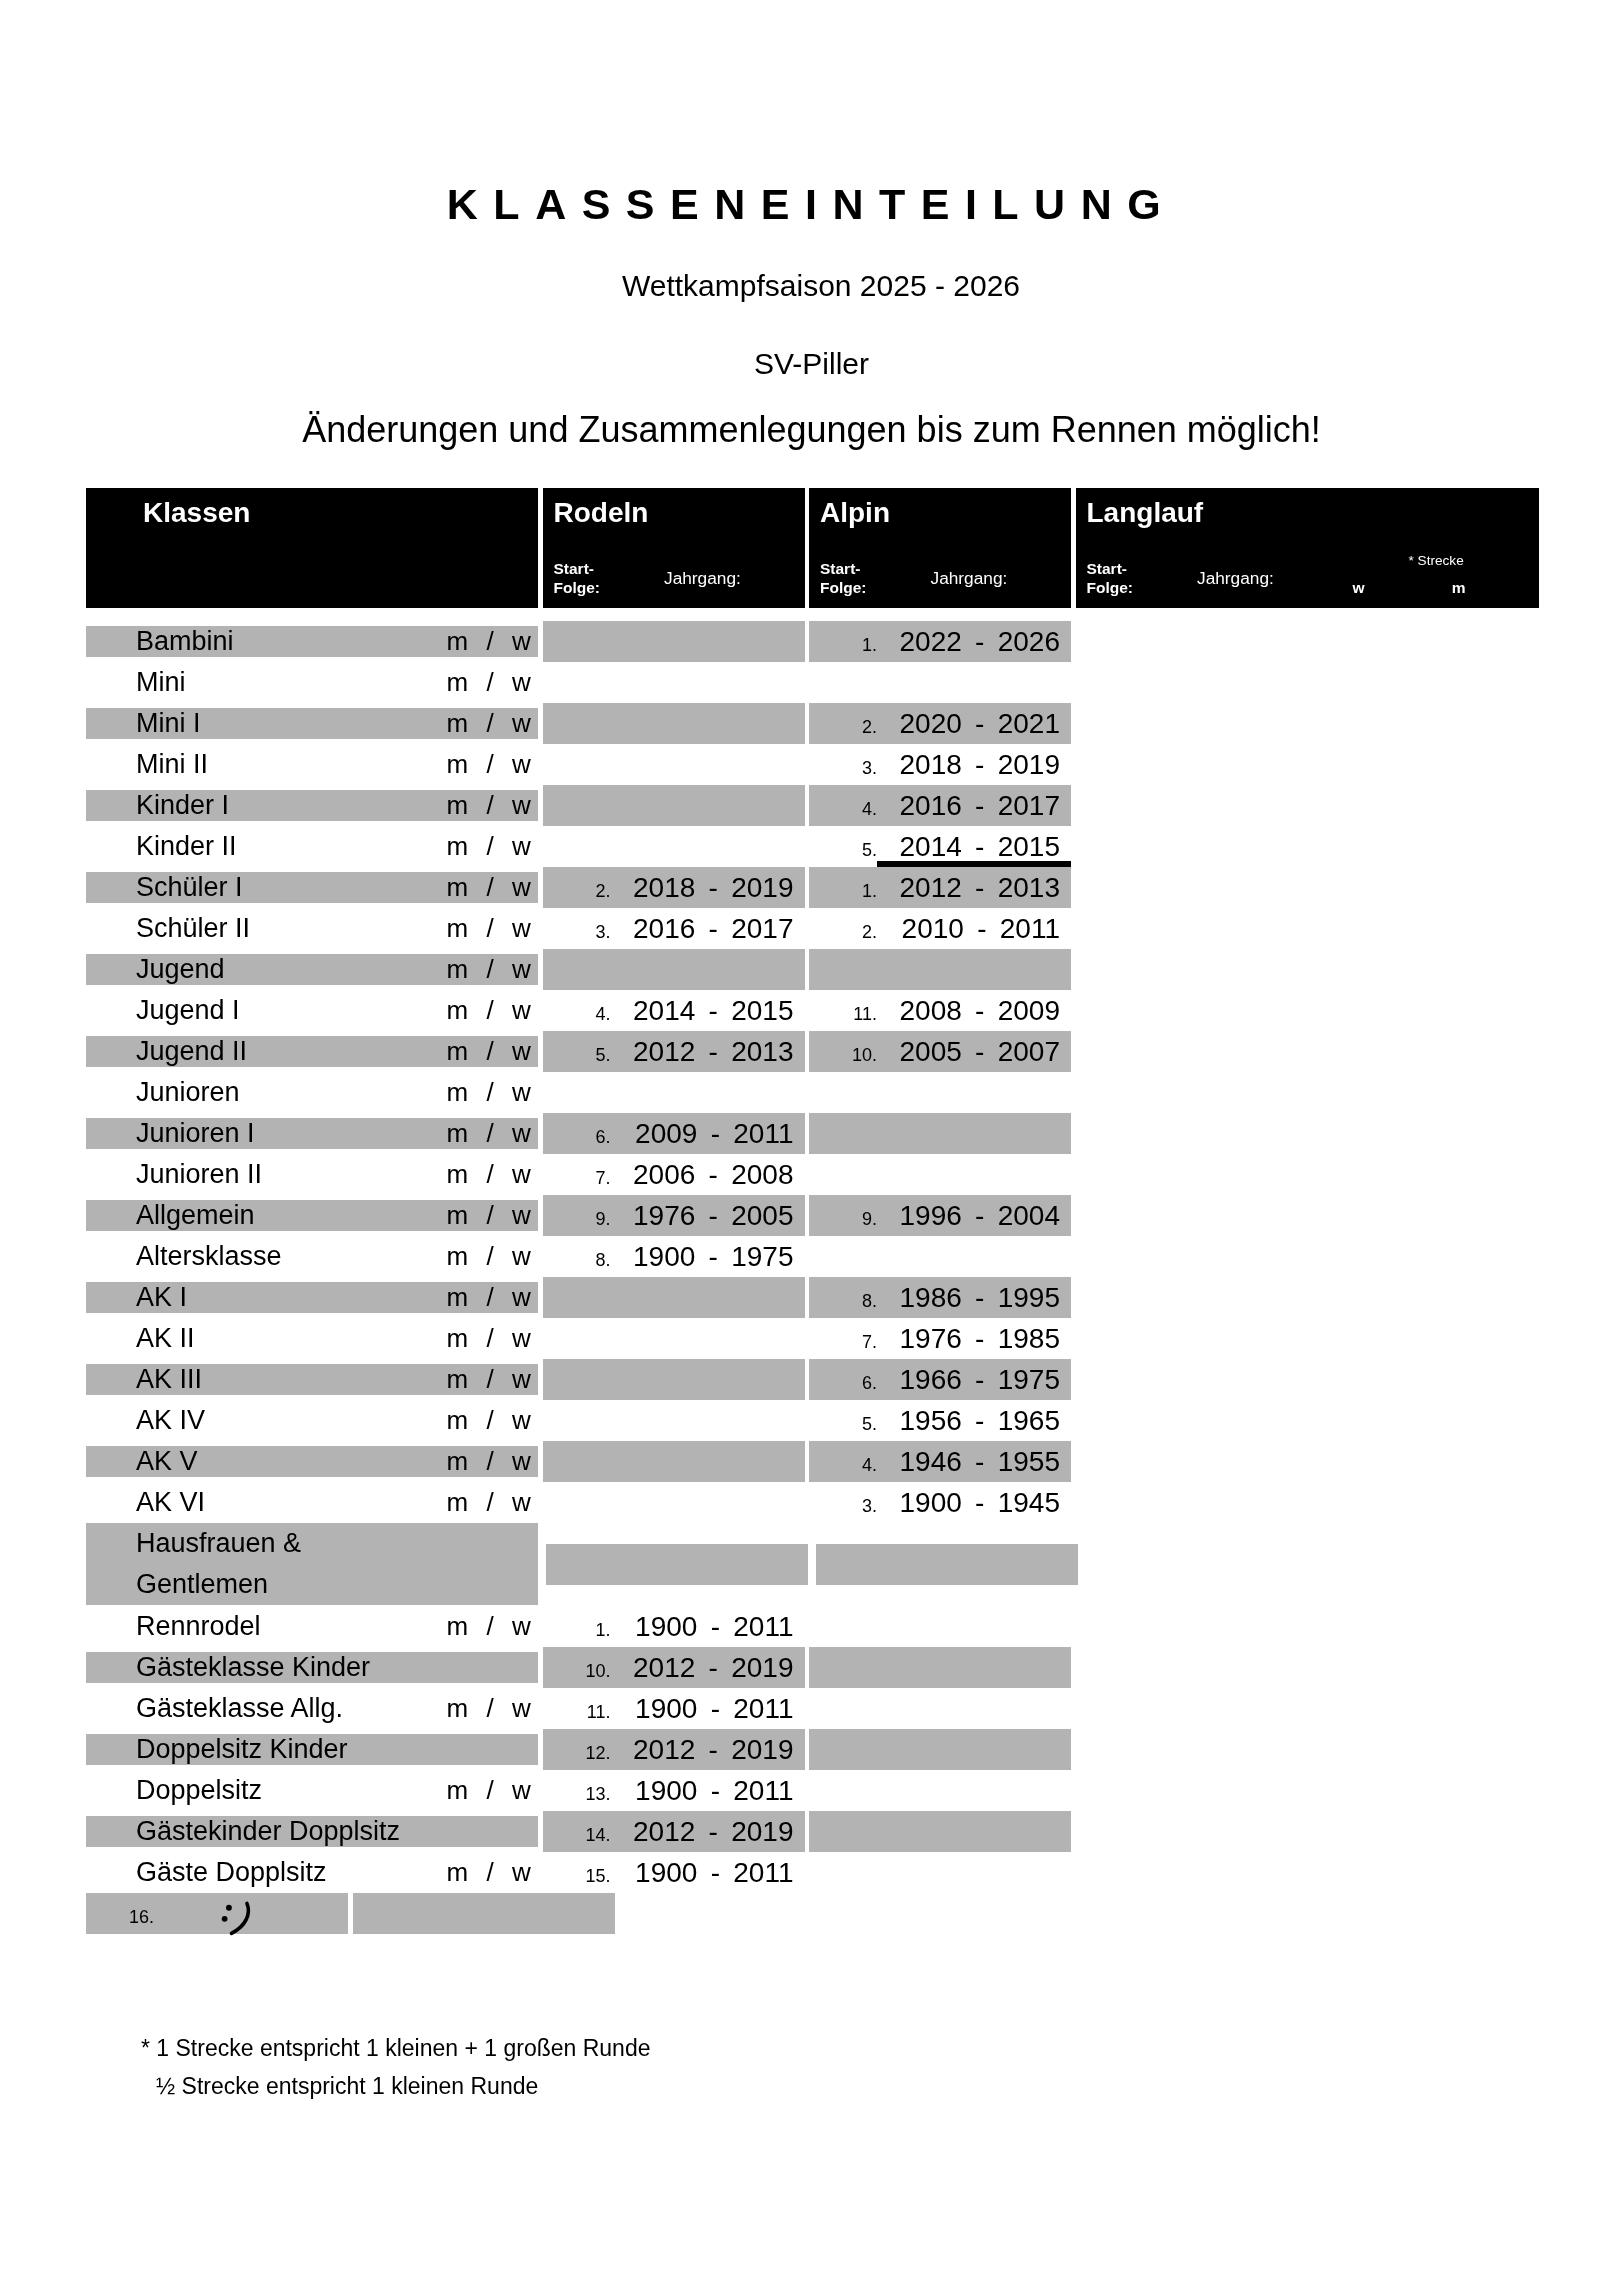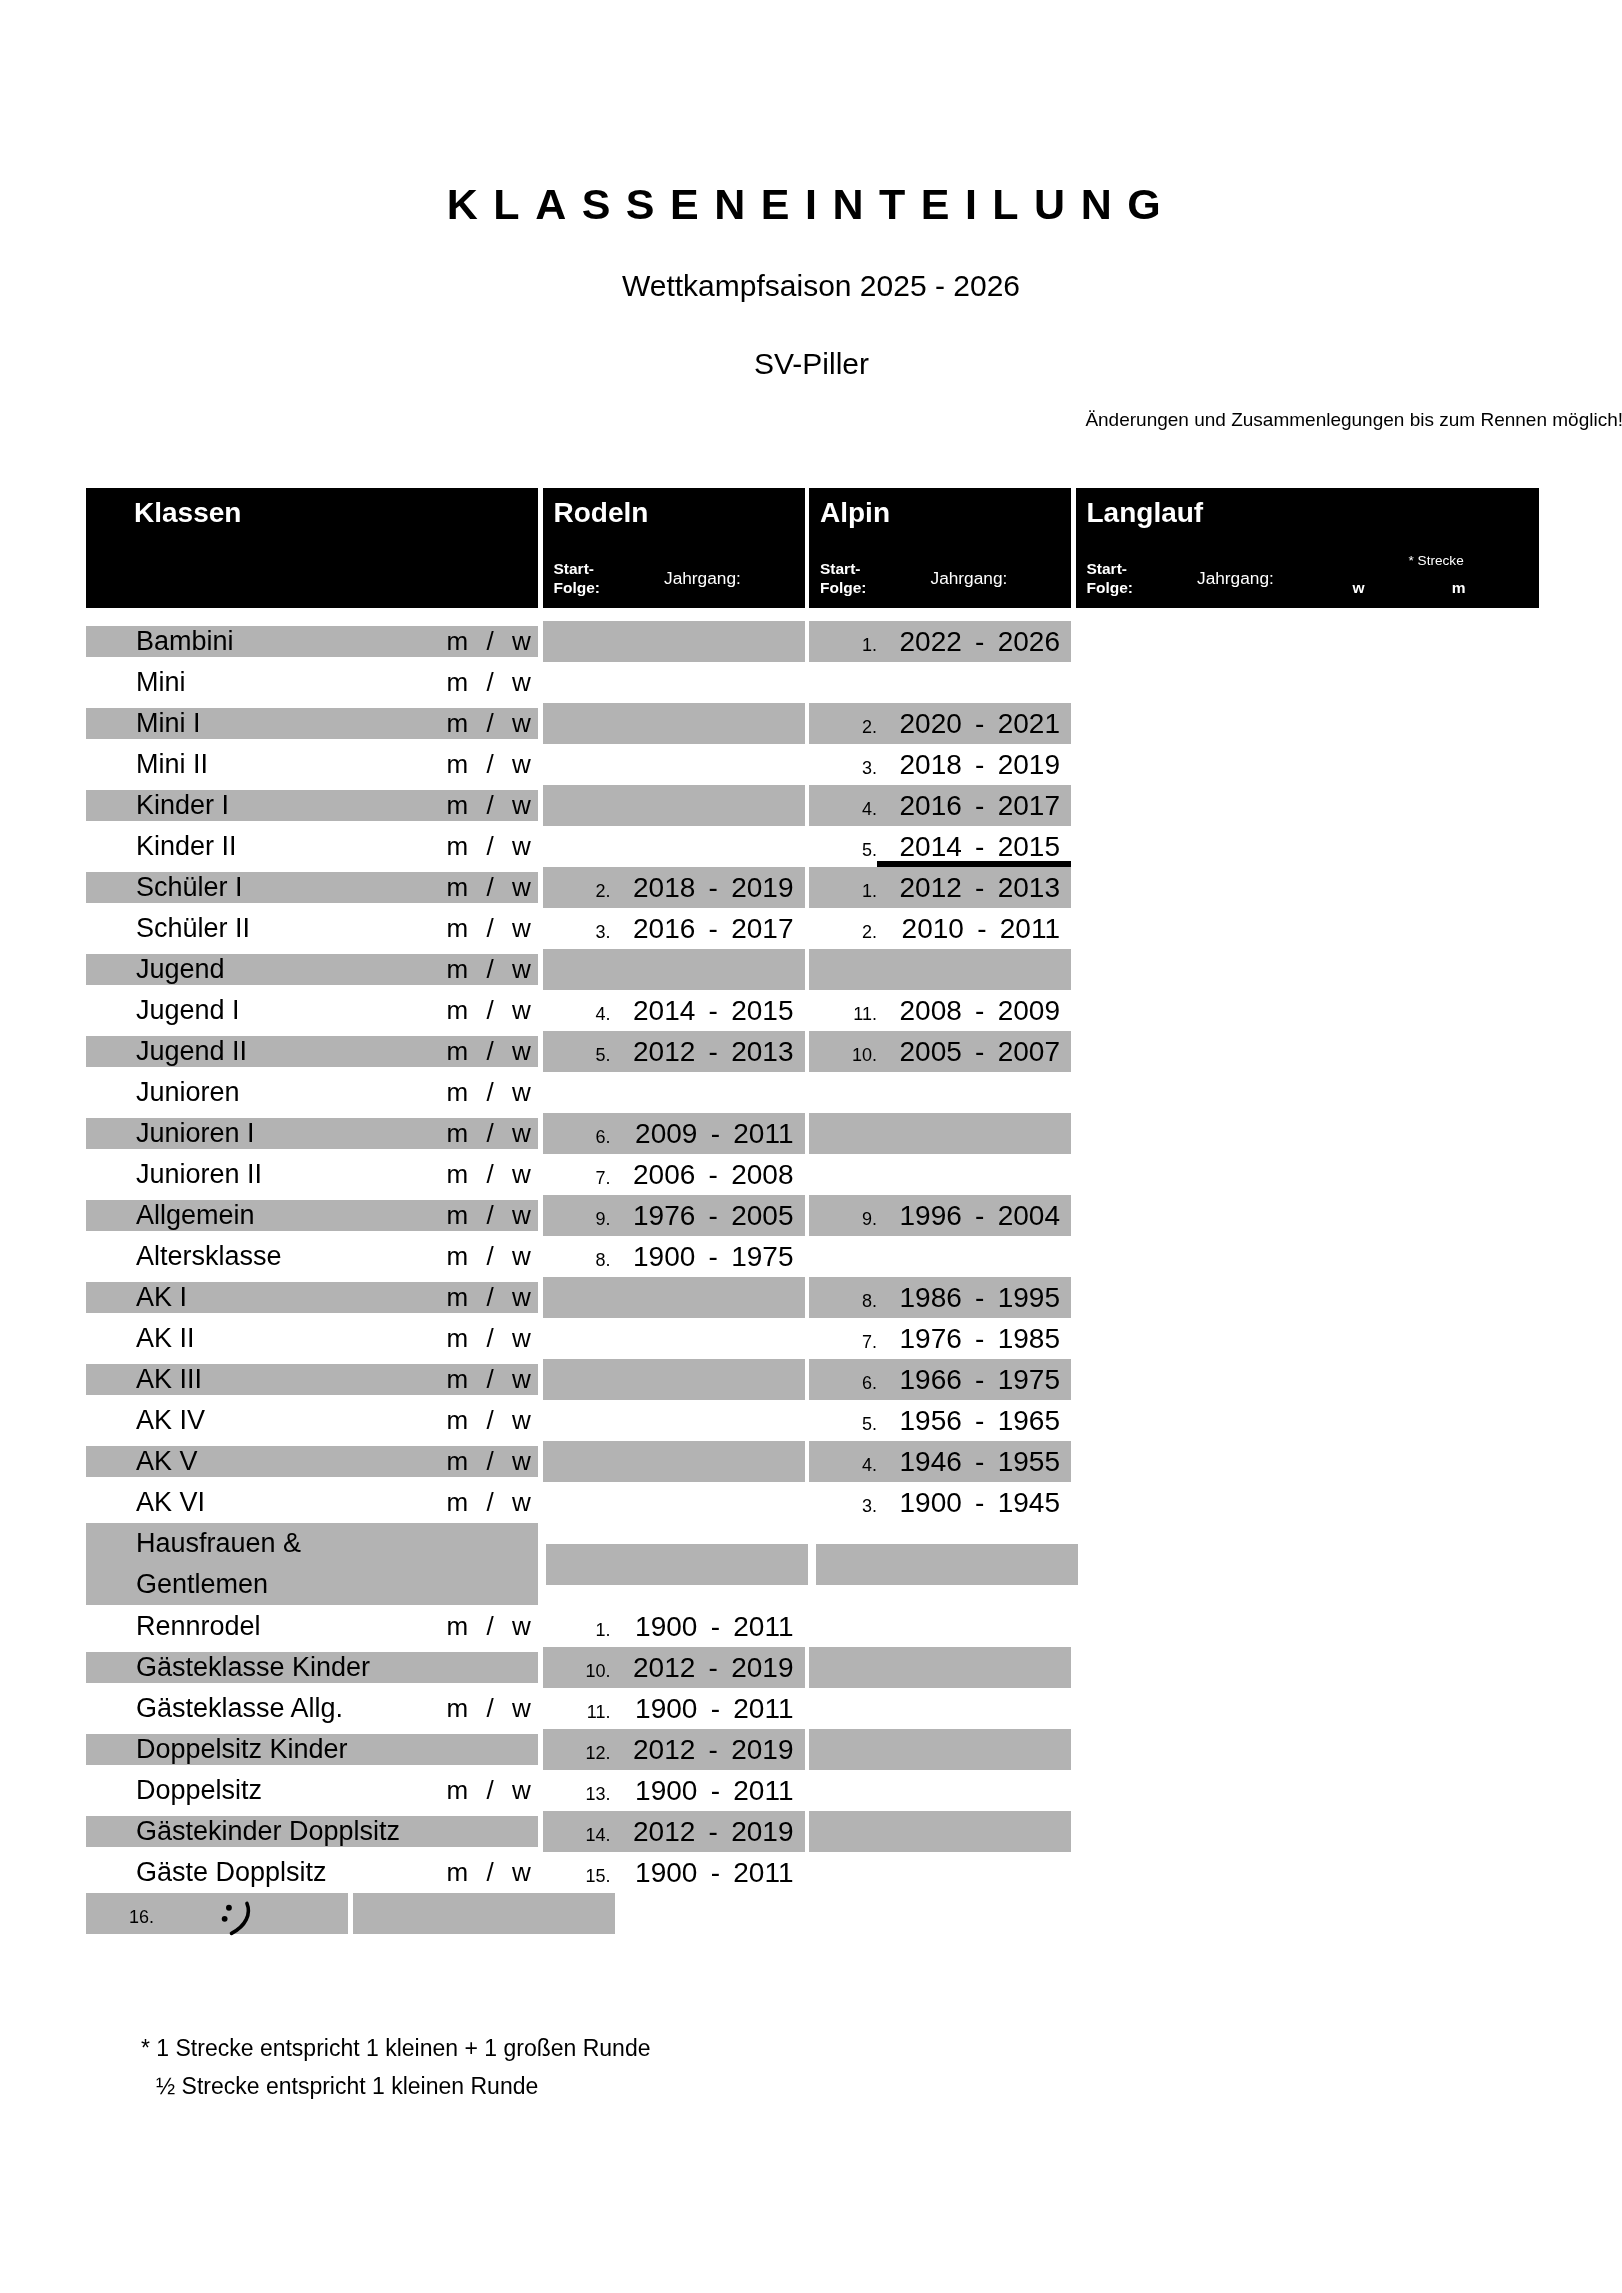--- a/index.html
+++ b/index.html
@@ -6,30 +6,30 @@
   html,body { background:#ffffff; }
   .page {
     position:relative; width:1623px; height:2294px; overflow:hidden;
     background:var(--page-bg,#ffffff); color:var(--text,#000000);
     font-family:"Liberation Sans","DejaVu Sans",sans-serif;
   }
   .centered { position:absolute; left:0; width:100%; text-align:center; white-space:nowrap; }
   .title    { top:180px; font-size:43px; font-weight:bold; letter-spacing:15.5px; }
   .subtitle { top:269px; font-size:30px;padding-left:19px; }
   .club     { top:347px; font-size:30px; }
-  .notice   { top:409px; font-size:19px;text-align:right; }
+  .notice   { top:409px; font-size:36px; }
 
   .table { position:absolute; left:86px; top:488px; width:1452px; }
   .thead { display:flex; gap:4.5px; height:120px; margin-bottom:12.7px; }
   .hcell { position:relative; flex:none; background:var(--header-bg,#000); color:var(--header-text,#fff); }
   .w-klassen  { width:452px; }
   .w-sport    { width:262px; }
   .w-langlauf { width:463px; }
   .hname { position:absolute; top:9px; left:11px; font-size:28px; font-weight:bold; }
-  .hname.indent { left:48px;text-align:right; }
+  .hname.indent { left:57px;text-align:right; }
   .hsub { position:absolute; left:11px; bottom:11px; display:flex; align-items:center; }
   .startfolge { font-size:15.5px; font-weight:bold; line-height:19px; }
   .jahrgang { font-size:17.3px; margin-left:64px; }
   .hstrecke { position:absolute; right:73px; bottom:11px; width:113px; }
   .strecke-label { font-size:13.6px; text-align:right; padding-right:1.8px; }
   .wm-row { display:flex; justify-content:space-between; margin-top:11px; font-size:15.5px; font-weight:bold; }
 
   .row { display:flex; gap:4.5px; height:41px;align-items:center; }
   .row.tall { height:83px;gap:8px; }
   .cell { flex:none; background:transparent; }

